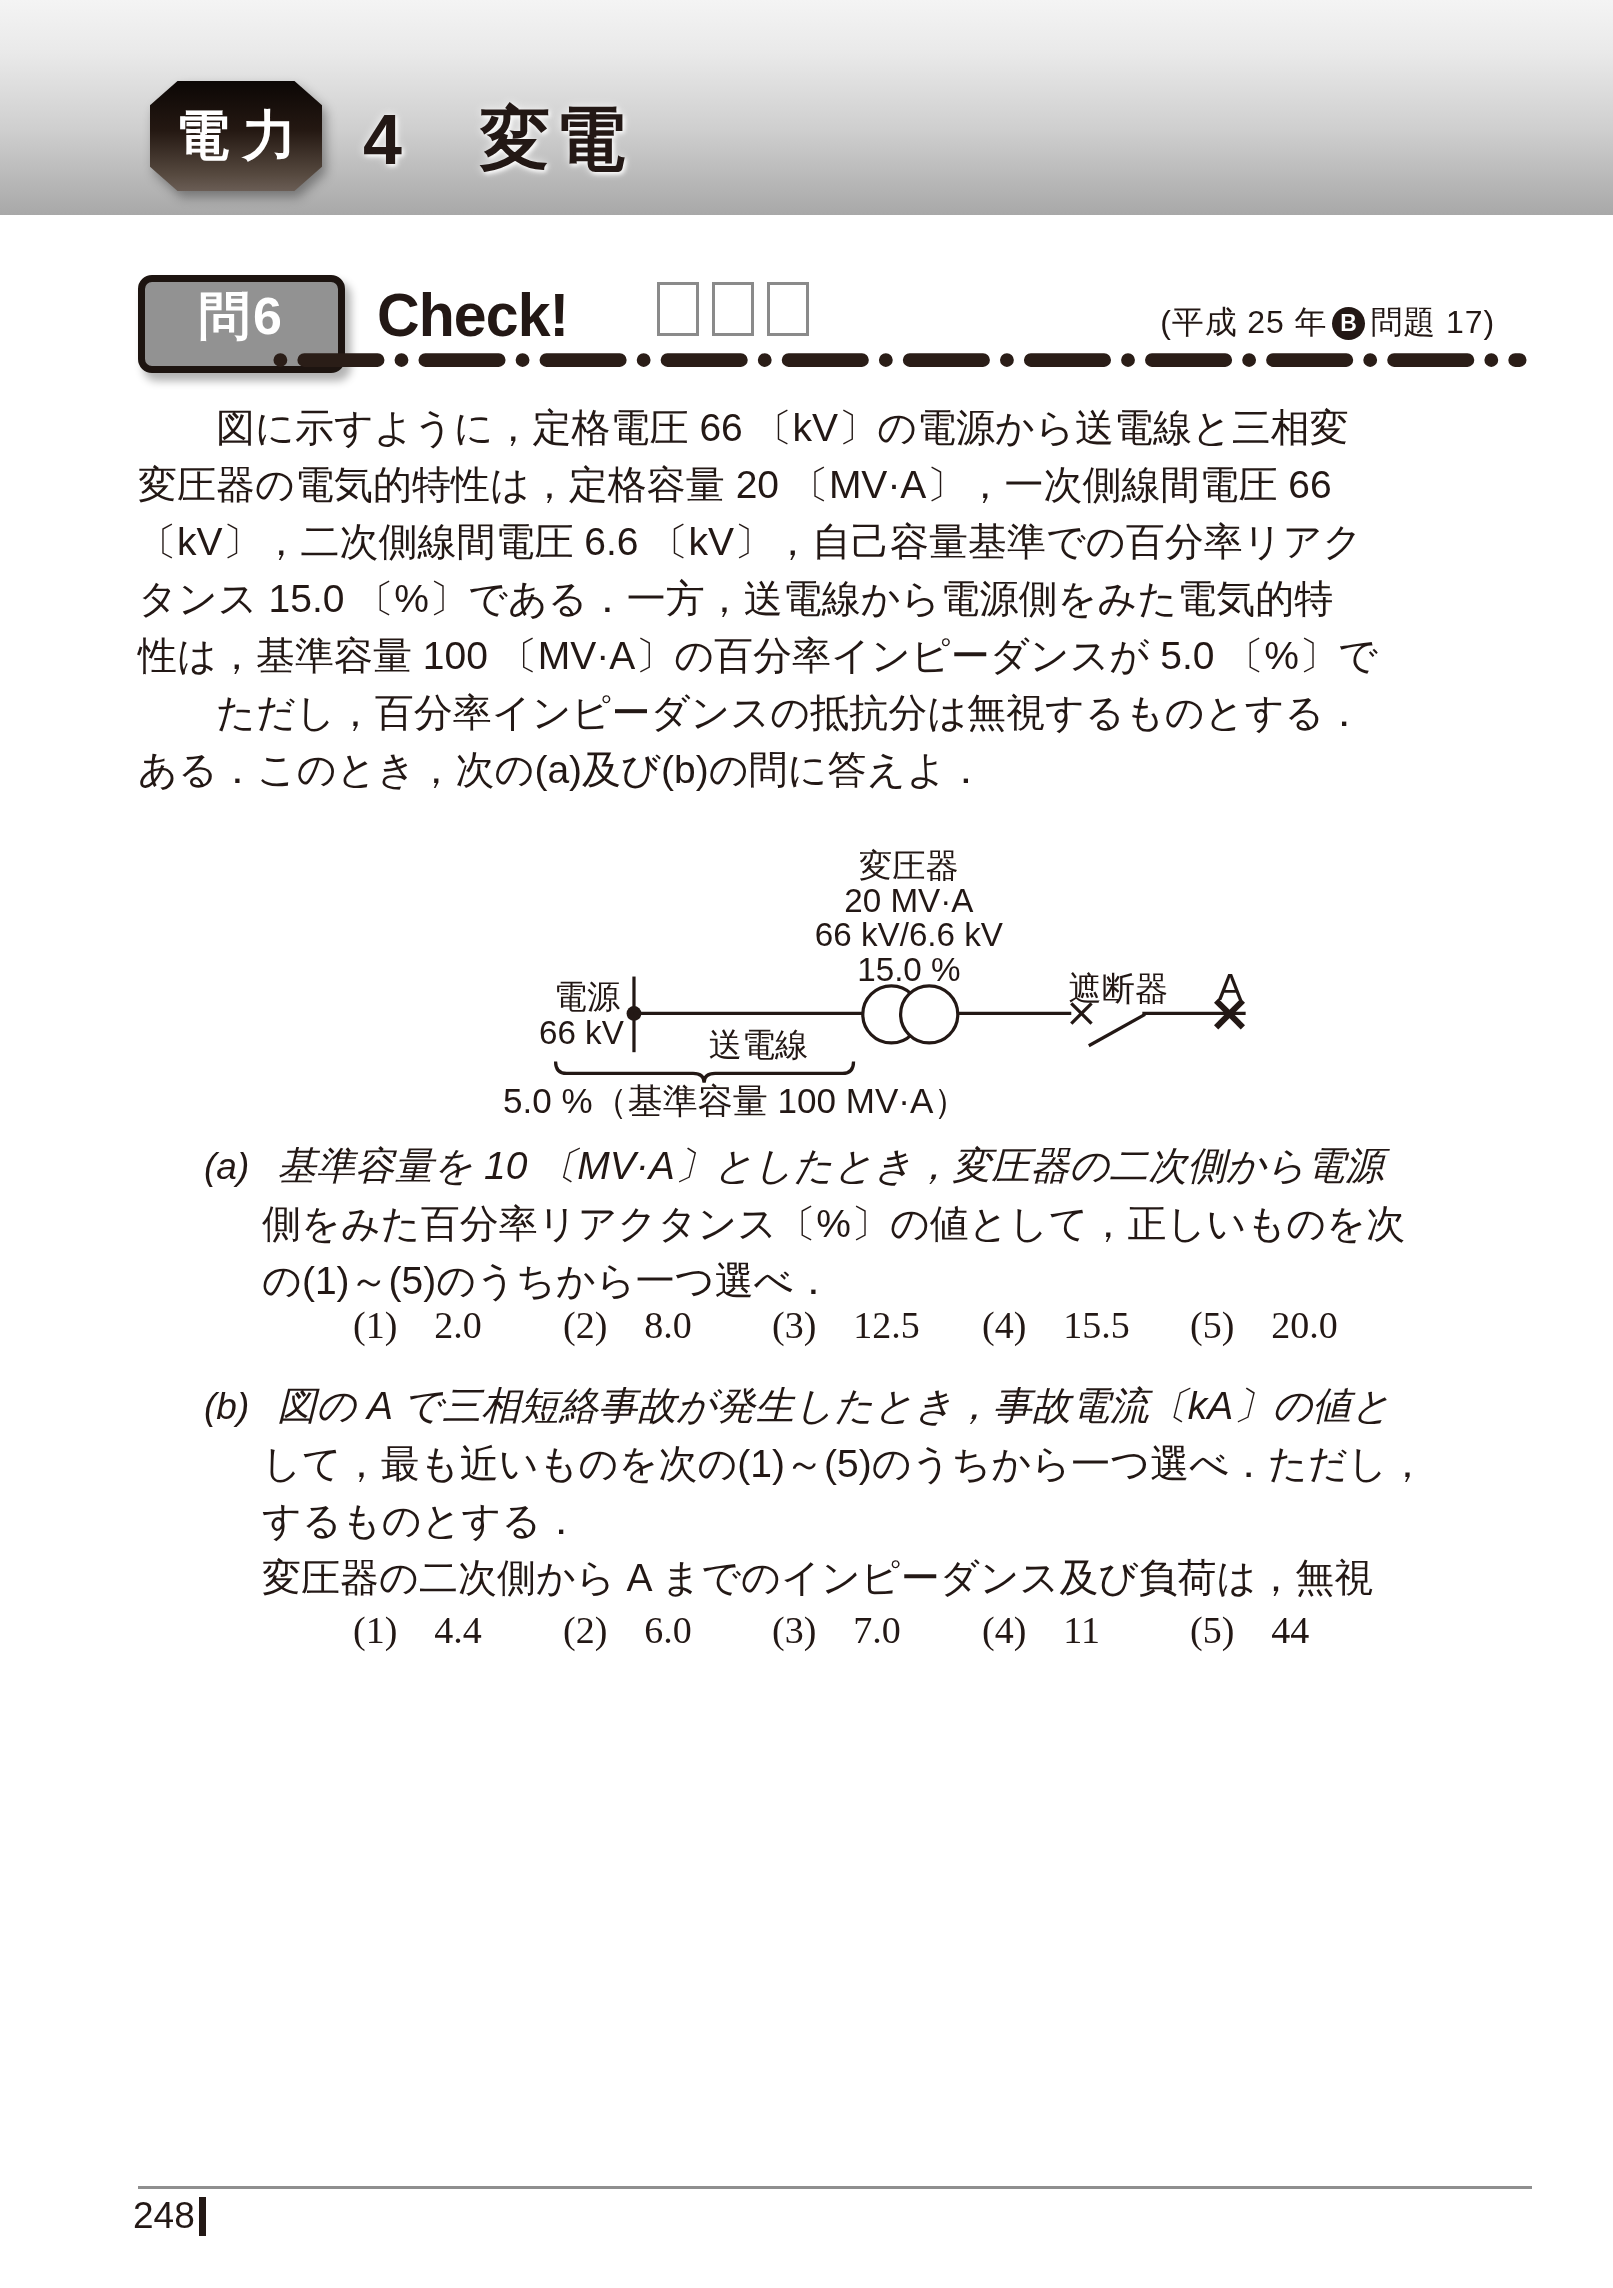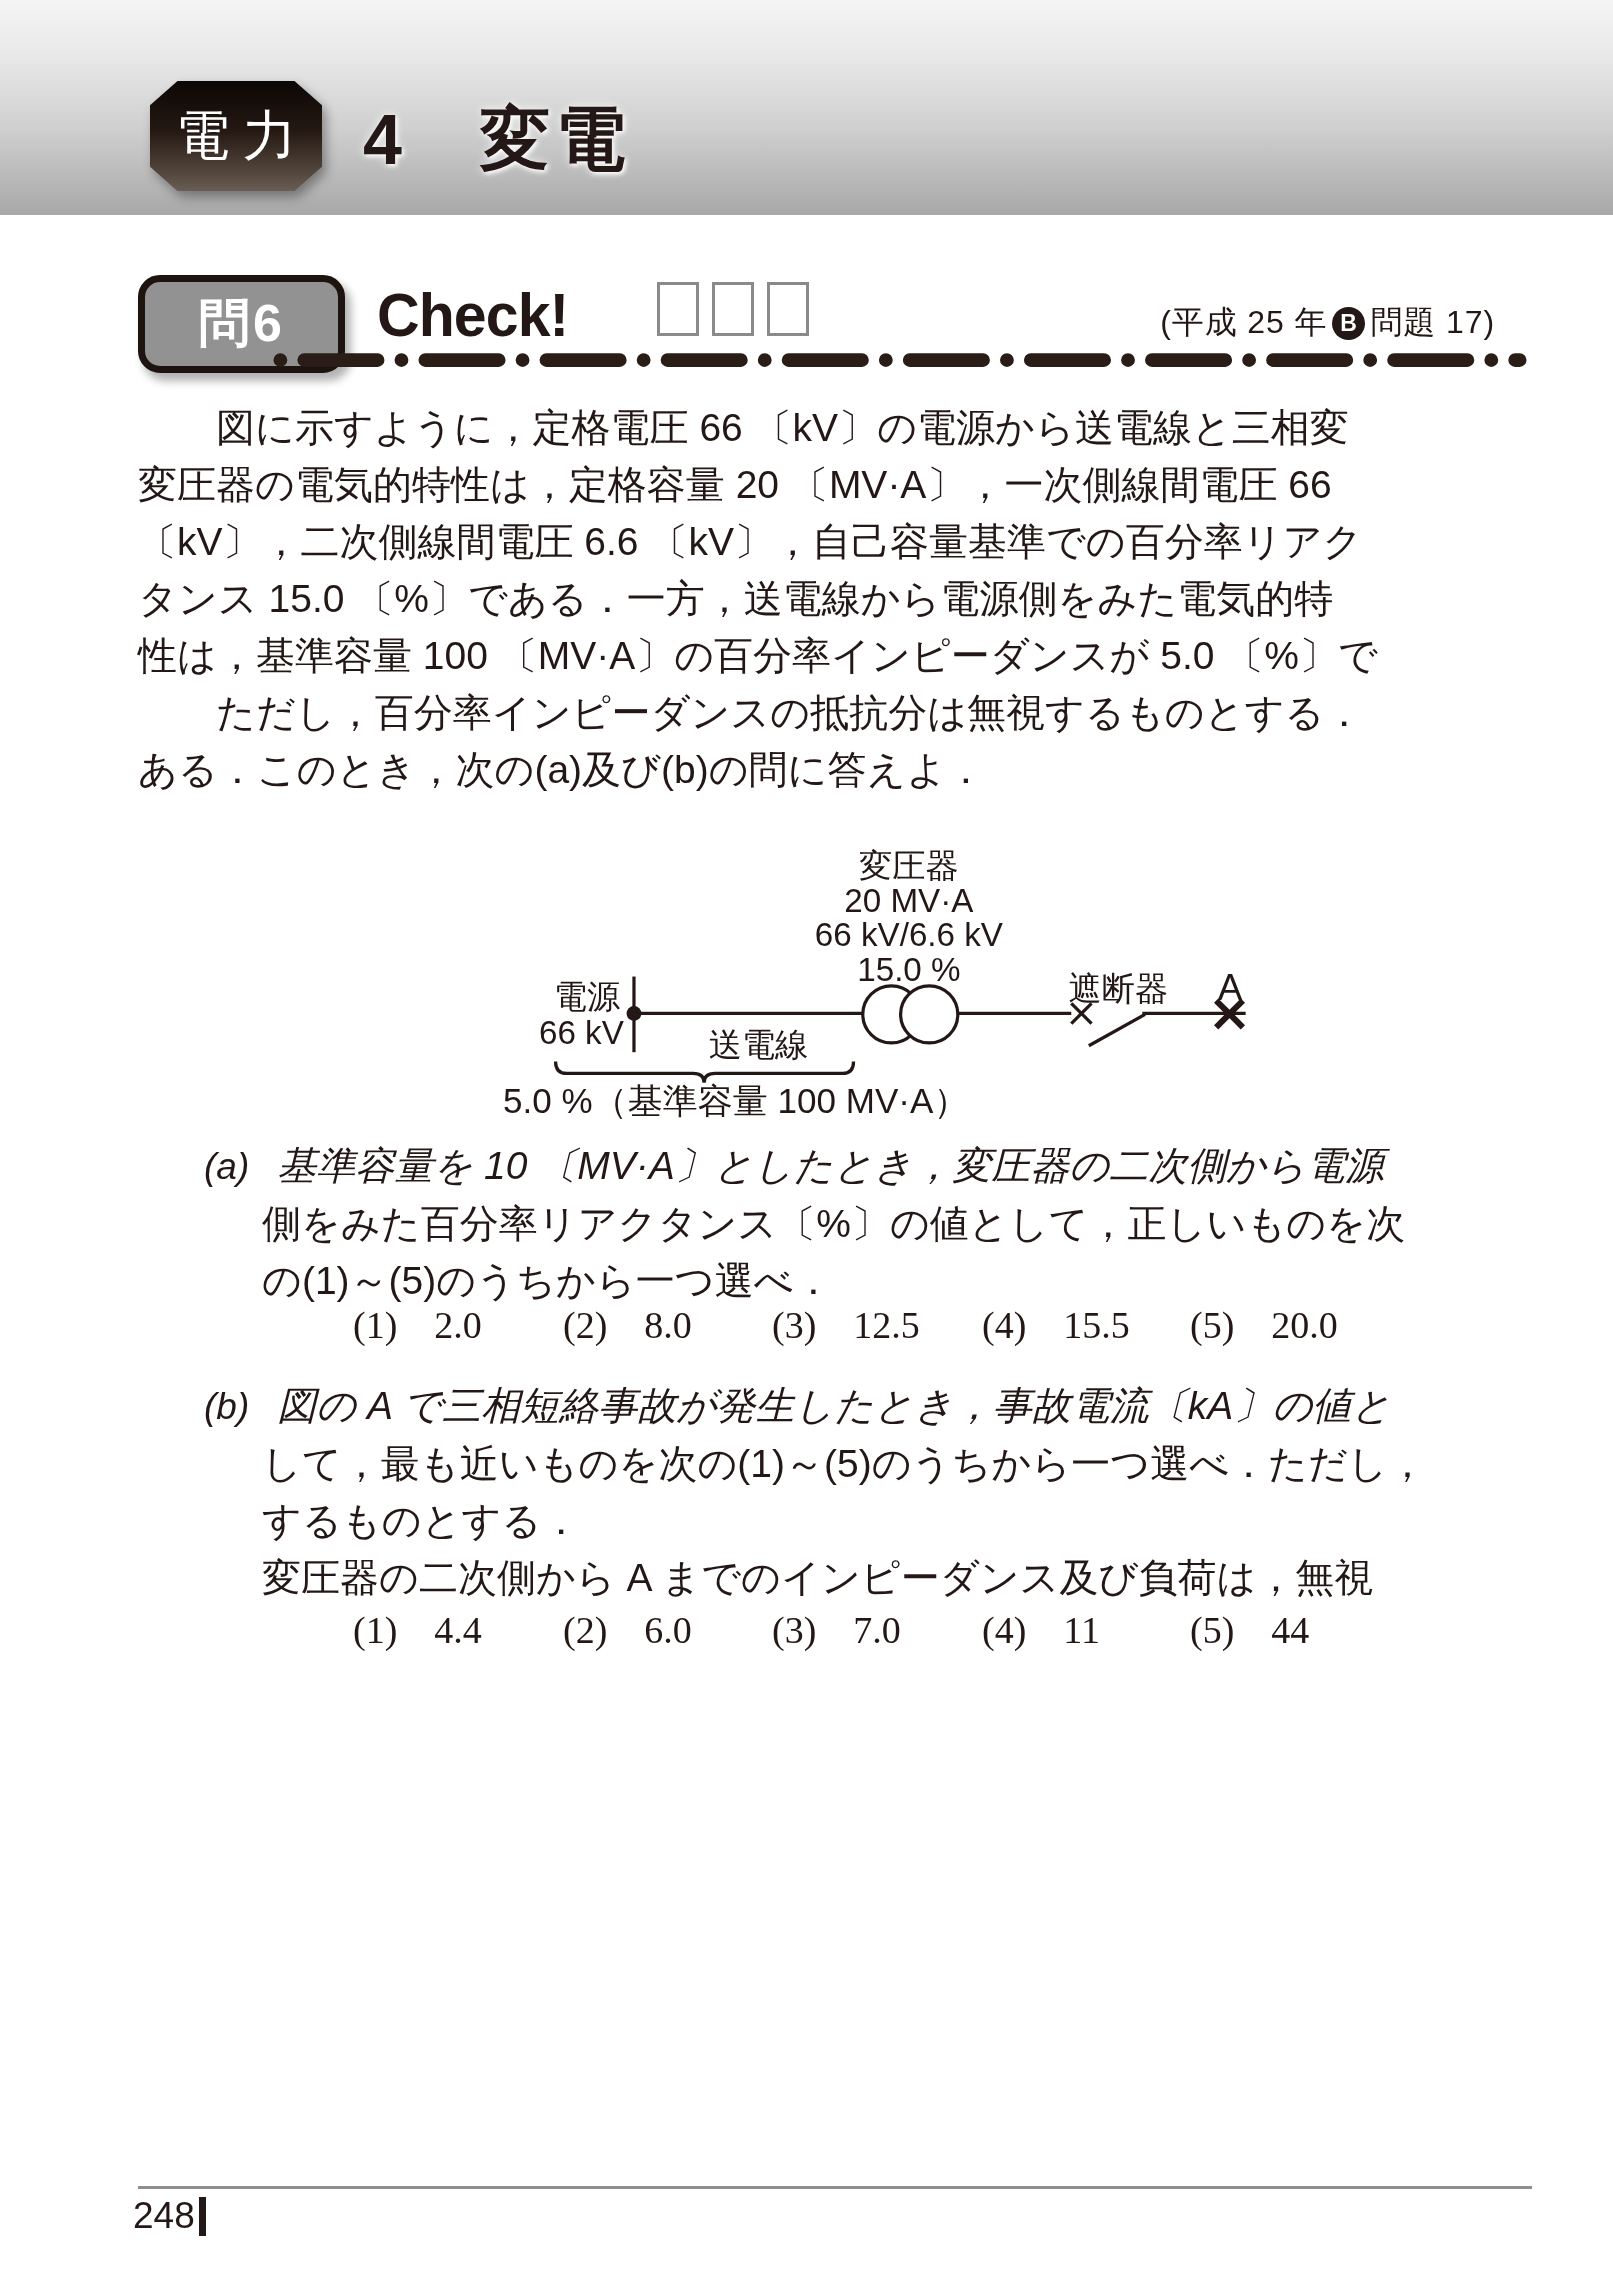--- a/index.html
+++ b/index.html
@@ -18,36 +18,36 @@
     background:linear-gradient(to bottom,#f4f4f4 0%,#e9e9e9 25%,#cfcfcf 60%,#a8a8a8 100%);
   }
   .badge-shadow{position:absolute;left:150px;top:81px;filter:drop-shadow(4.6px 6.5px 5.5px rgba(0,0,0,.35));}
   .category-badge{
     width:172px;height:110px;
     background:linear-gradient(to bottom,#0c0705 0%,#241812 45%,#56493f 85%,#6a5d55 100%);
     clip-path:polygon(16% 0,84% 0,100% 22%,100% 78%,84% 100%,16% 100%,0 78%,0 22%);
     display:flex;align-items:center;justify-content:center;
   }
   .category-badge span{
-    color:#ffffff;font-size:54px;font-weight:normal;letter-spacing:13px;margin-left:13px;
+    color:#ffffff;font-size:54px;font-weight:bold;letter-spacing:13px;margin-left:13px;
   }
   .header-title{
     position:absolute;left:363px;top:89px;height:102px;
     display:flex;align-items:center;
     text-shadow:1.8px 1.8px 4.6px rgba(255,255,255,.95),0 0 9.2px rgba(255,255,255,.8);
   }
   .chapter-number{font-size:70px;font-weight:bold;}
   .chapter-title{font-size:70px;font-weight:bold;margin-left:78px;letter-spacing:5.5px;}
 
   
   .problem-badge{
     position:absolute;left:138px;top:275px;width:207px;height:98px;
-    background:#929292;border:7.4px solid #1d1410;border-radius:22px;
+    background:#929292;border:7.4px solid #1d1410;border-radius:14px;
     box-sizing:border-box;
-    display:flex;align-items:center;justify-content:center;
+    display:flex;justify-content:center;
     box-shadow:5.5px 7.4px 8.3px rgba(0,0,0,.30);
   }
   .problem-badge span{color:#ffffff;font-size:52px;font-weight:bold;letter-spacing:2.8px;}
   .check-heading{
     position:absolute;left:377px;top:281px;
     font-size:59px;font-weight:bold;letter-spacing:-0.9px;
     transform:scaleY(1.05);
   }
   .checkboxes{position:absolute;left:657px;top:282px;display:flex;gap:13px;}
   .checkbox{

